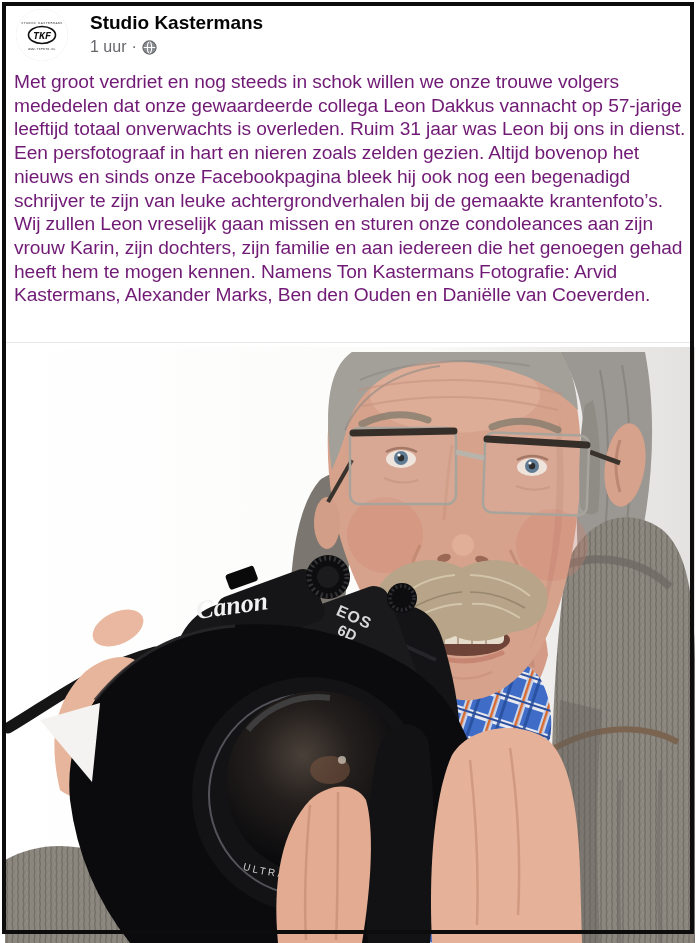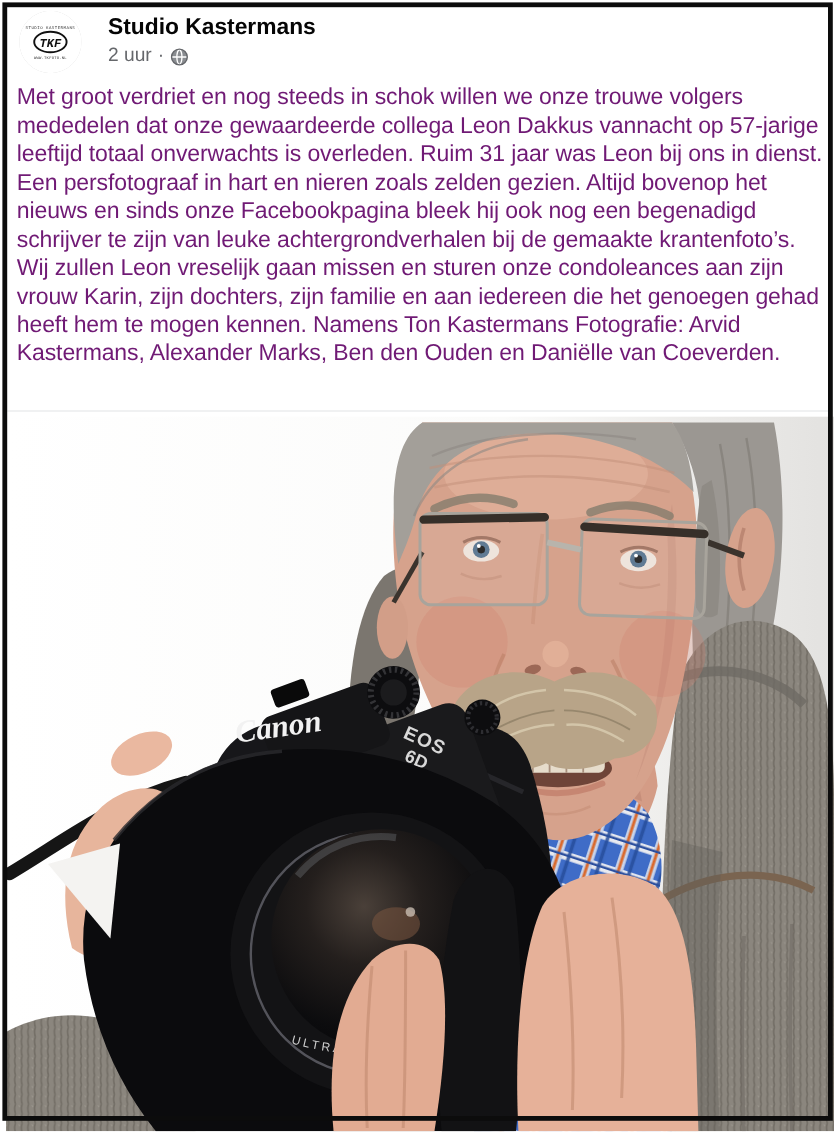--- a/index.html
+++ b/index.html
@@ -35,21 +35,21 @@
       <svg viewBox="0 0 52 52">
         <circle cx="26" cy="26" r="26" fill="#ffffff"></circle>
         <text x="26" y="15" font-size="3.4" text-anchor="middle" fill="#333" letter-spacing="0.4">STUDIO KASTERMANS</text>
         <ellipse cx="26" cy="26" rx="13.5" ry="8.5" fill="none" stroke="#111" stroke-width="1.6"></ellipse>
         <text x="26" y="30" font-size="10" font-weight="bold" font-style="italic" text-anchor="middle" fill="#111">TKF</text>
         <text x="26" y="40.5" font-size="3.2" text-anchor="middle" fill="#333" letter-spacing="0.2">WWW.TKFOTO.NL</text>
       </svg>
     </div>
     <div class="h-name">Studio Kastermans</div>
     <div class="h-meta">
-      <span>2 uur</span>
+      <span>1 uur</span>
       <span>·</span>
       <span class="globe">
         <svg viewBox="0 0 16 16">
           <circle cx="8" cy="8" r="7" fill="#8a8d91"></circle>
           <path d="M1,8 H15 M8,1 C5,3.5 5,12.5 8,15 M8,1 C11,3.5 11,12.5 8,15" stroke="#ffffff" stroke-width="1.2" fill="none"></path>
           <circle cx="8" cy="8" r="7" fill="none" stroke="#65676b" stroke-width="1.3"></circle>
         </svg>
       </span>
     </div>
   </div>

